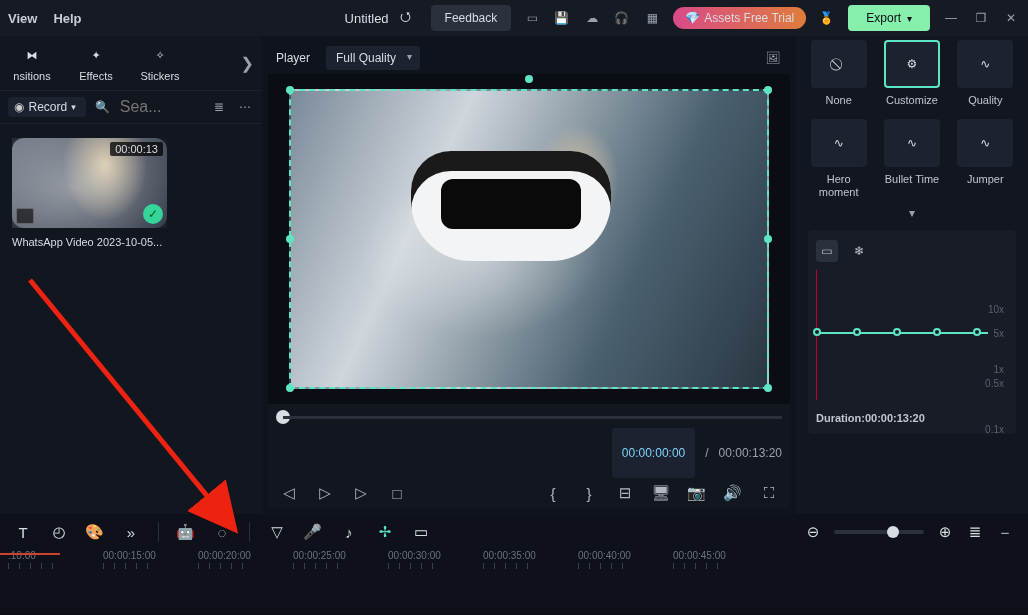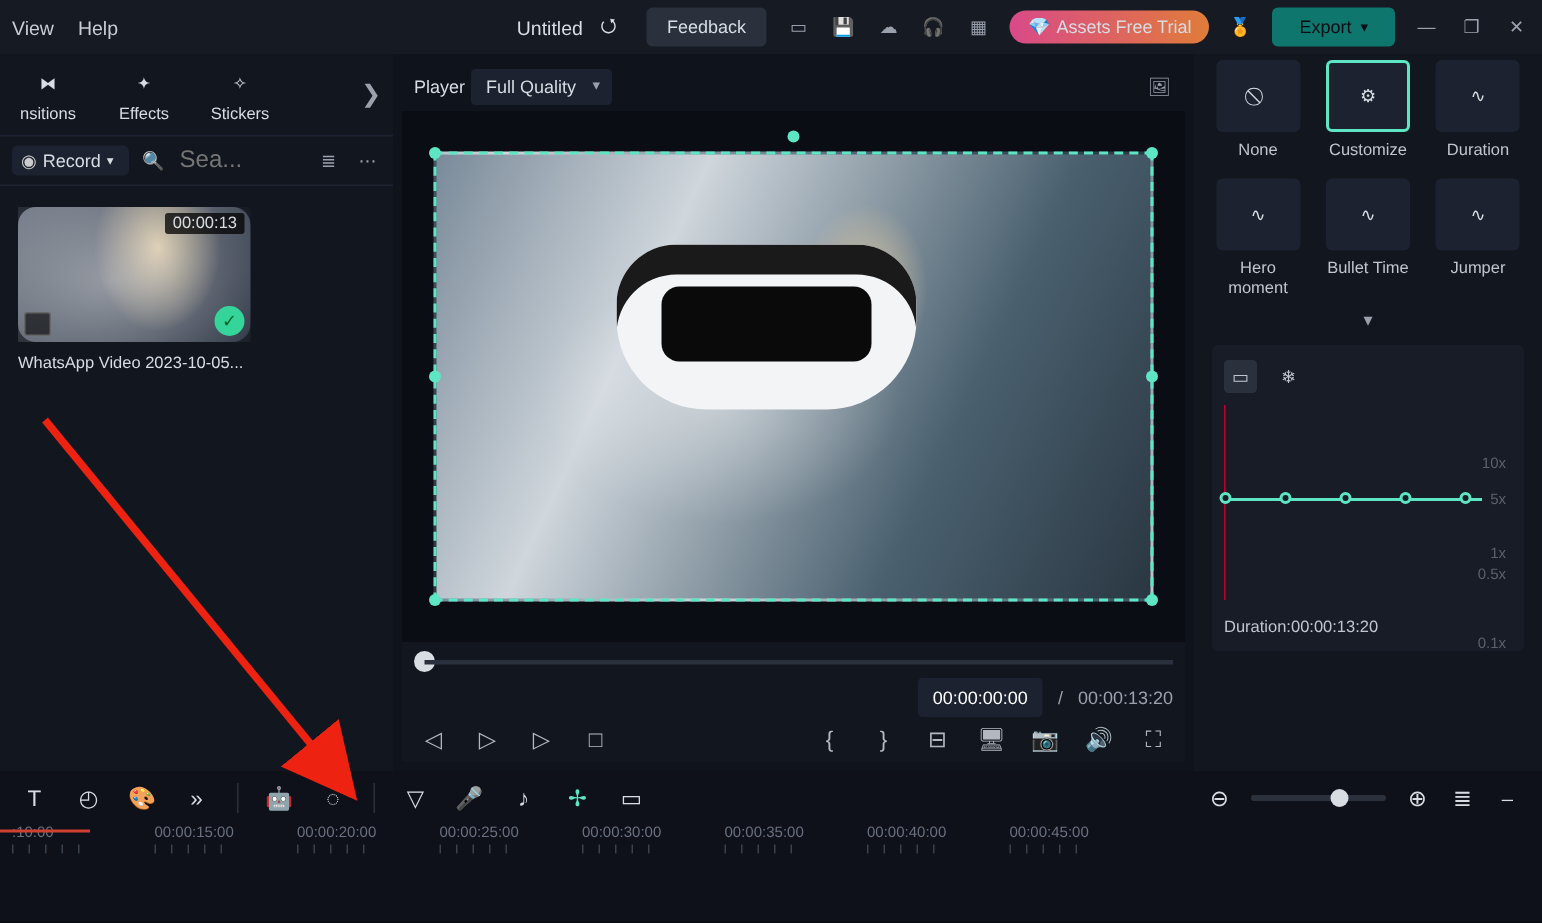--- a/index.html
+++ b/index.html
@@ -1,23 +1,23 @@
 <!DOCTYPE html>
 <html><head>
 <meta charset="utf-8">
 <style>
 * { margin:0; padding:0; box-sizing:border-box; font-family: -apple-system, Segoe UI, sans-serif; }
 body { background:#0a0d14; color:#d8dce3; width:1028px; height:615px; overflow:hidden; font-size:12px; position:relative;}
 .topbar { height:36px; display:flex; align-items:center; padding:0 8px; gap:16px; background:#151a23;}
-.menu-item { color:#c9cdd5; cursor:pointer; font-size:13px; }
+.menu-item { color:#c9cdd5; cursor:pointer; font-size:13px;font-weight:bold; }
 .title-center { flex:1; display:flex; justify-content:flex-end; align-items:center; gap:8px;}
 .title-center span { color:#d8dce3; font-size:13px;}
 .top-right { display:flex; align-items:center; gap:12px;}
 .btn { padding:6px 14px; border-radius:4px; background:#2a313d; color:#d8dce3; cursor:pointer; font-size:12px;}
-.btn.export { background:#0f766e; color:#0a0d14; font-weight:500; padding:6px 18px; display:flex; align-items:center; gap:6px;}
+.btn.export { background:#86efac; color:#0a0d14; font-weight:500; padding:6px 18px; display:flex; align-items:center; gap:6px;}
 .gem-pill { background:linear-gradient(90deg,#d94a88,#e07c3a); padding:4px 12px; border-radius:14px; display:flex; align-items:center; gap:4px; font-size:12px;}
 .icon-sm { width:18px; height:18px; color:#9aa1ad; display:inline-flex; align-items:center; justify-content:center; cursor:pointer;}
 
 .main { display:flex; height:478px;}
 .left-panel { width:262px; background:#12161f; display:flex; flex-direction:column; position:relative;}
 .left-tabs { display:flex; padding:8px 0; gap:0; align-items:center; border-bottom:1px solid #1c2230;}
 .left-tab { flex:0 0 auto; width:64px; display:flex; flex-direction:column; align-items:center; gap:4px; color:#d8dce3; cursor:pointer; font-size:11px;}
 .left-tab .ticon { width:22px; height:22px; display:flex; align-items:center; justify-content:center;}
 .arrow-right { margin-left:auto; margin-right:8px; color:#9aa1ad; font-size:16px; cursor:pointer;}
 .toolbar-strip { display:flex; align-items:center; gap:8px; padding:6px 8px; border-bottom:1px solid #1c2230;}
@@ -25,38 +25,38 @@
 .search-in { background:transparent; border:none; color:#9aa1ad; width:55px; outline:none; font-size:16px;}
 .media-area { padding:14px 12px;}
 .thumb-card { width:155px; }
 .thumb { width:155px; height:90px; background:linear-gradient(135deg,#6b7380,#2b3342); position:relative; border-radius:12px; display:flex; align-items:center; justify-content:center;}
 .thumb .dur { position:absolute; top:4px; right:4px; background:rgba(0,0,0,.75); padding:1px 5px; font-size:11px; border-radius:2px;}
 .thumb .vidicon { position:absolute; bottom:4px; left:4px; width:18px; height:16px; background:rgba(0,0,0,.6); border:1px solid #666; border-radius:2px;}
 .thumb .check { position:absolute; bottom:4px; right:4px; width:20px; height:20px; background:#35d49a; border-radius:50%; display:flex; align-items:center; justify-content:center; color:#062;}
 .thumb-label { font-size:11px; color:#d8dce3; margin-top:8px; max-width:155px; white-space:nowrap; overflow:hidden; text-overflow:ellipsis;}
 
 .center-panel { flex:1; background:#0f131c; display:flex; flex-direction:column; padding:6px;}
-.player-bar { display:flex; align-items:center; gap:4px; padding:4px 8px;}
+.player-bar { display:flex; align-items:center; gap:16px; padding:4px 8px;}
 .dd { background:#1c2230; border-radius:3px; padding:5px 24px 5px 10px; font-size:12px; position:relative; cursor:pointer;}
 .dd::after { content:"▾"; position:absolute; right:8px; top:5px; font-size:10px; color:#9aa1ad;}
 .snap-icon { margin-left:auto; }
 .viewport { flex:1; background:#0a0d14; display:flex; align-items:center; justify-content:center; position:relative;}
 .frame { width:480px; height:300px; border:2px dashed #5ee6c4; position:relative; background:linear-gradient(115deg,#7a8a99 0%,#cfd6dc 30%,#4a606f 70%,#2a3742 100%);}
 .frame .handle { position:absolute; width:8px; height:8px; background:#5ee6c4; border-radius:50%;}
 .vr-illust { position:absolute; inset:0; background:
  radial-gradient(ellipse 200px 140px at 40% 55%, rgba(255,255,255,0.4), transparent 60%),
  radial-gradient(ellipse 60px 80px at 60% 30%, #d4c2a0, transparent 70%);}
 .vr-head { position:absolute; left:120px; top:60px; width:200px; height:110px; background:#f2f4f6; border-radius:40px 40px 60px 60px; box-shadow:inset 0 20px 0 #1a1a1a;}
 .vr-lens { position:absolute; top:28px; left:30px; width:140px; height:50px; background:#0a0a0a; border-radius:12px;}
 .player-ctrls { background:#12161f; padding:2px 8px 6px;}
 .scrubber { height:22px; display:flex; align-items:center;}
 .scrub-dot { width:14px; height:14px; background:#d8dce3; border-radius:50%;}
 .scrub-line { flex:1; height:3px; background:#2a313d; margin-left:-7px;}
 .timecode-row { display:flex; align-items:center; gap:10px; font-size:12px; color:#9aa1ad;}
-.timecode-box { margin-left:auto; background:#1c2230; padding:6px 10px; border-radius:3px; color:#ffffff;}
+.timecode-box { margin-left:auto; background:#1c2230; padding:18px 10px; border-radius:3px; color:#7dd3fc;}
 .slash { color:#9aa1ad;}
 .ctrl-row { display:flex; align-items:center; gap:18px; padding:6px 4px 0; color:#b2b7c0;}
 .ctrl-row .grow { flex:1;}
 .cbtn { cursor:pointer; width:18px; height:18px; display:flex; align-items:center; justify-content:center; font-size:15px;}
 
 .right-panel { width:232px; background:#12161f; display:flex; flex-direction:column;}
 .rtabs { display:flex; border-bottom:1px solid #1c2230;}
 .rtab { padding:12px 16px; font-size:13px; color:#b2b7c0; cursor:pointer;}
 .rtab.active { color:#5ee6c4; border-bottom:2px solid #5ee6c4;}
 .subtabs { display:flex; gap:8px; padding:8px 10px; align-items:center;}
@@ -69,21 +69,21 @@
 .preset.active .box { border:2px solid #5ee6c4;}
 .preset .lbl { font-size:11px; color:#c0c5ce; text-align:center; line-height:1.2;}
 .expander { text-align:center; color:#9aa1ad; padding:2px; cursor:pointer;}
 .graph-card { margin:8px 12px; background:#171c27; border-radius:4px; padding:10px 8px;}
 .graph-tools { display:flex; gap:10px; margin-bottom:8px;}
 .gtool { width:22px; height:22px; background:#2a313d; border-radius:3px; display:flex; align-items:center; justify-content:center; color:#c0c5ce;}
 .graph { height:130px; position:relative; border-left:1px solid #b03; }
 .ylabel { position:absolute; right:4px; font-size:10px; color:#5b616c;margin-top:36px;}
 .gline { position:absolute; left:0; right:20px; height:2px; background:#5ee6c4; top:62px;}
 .gnode { position:absolute; width:8px; height:8px; background:#171c27; border:2px solid #5ee6c4; border-radius:50%; top:58px;}
-.duration-row { font-size:11px; color:#c0c5ce; margin-top:12px;}
+.duration-row { font-size:11px; color:#c0c5ce; margin-top:12px;font-weight:bold;}
 
 .timeline { height:100px; background:#0e1119; position:relative;}
 .tl-tools { display:flex; align-items:center; gap:18px; padding:8px 14px;}
 .tl-tools .sep { width:1px; height:20px; background:#2a313d;}
 .tl-right { margin-left:auto; display:flex; align-items:center; gap:12px;}
 .zoom-slider { width:90px; height:4px; background:#2a313d; border-radius:2px; position:relative;}
 .zoom-knob { position:absolute; right:25px; top:-4px; width:12px; height:12px; background:#d8dce3; border-radius:50%;}
 .ruler { display:flex; padding:0 8px; font-size:10px; color:#6a7180; gap:0; position:relative;}
 .rseg { width:95px;}
 .rseg .t { }
@@ -221,21 +221,21 @@
       <div class="preset active">
           <div class="box">
             <span>⚙</span>
           </div>
           <span class="lbl">Customize</span>
         </div>
       <div class="preset">
           <div class="box">
             <span>∿</span>
           </div>
-          <span class="lbl">Duration</span>
+          <span class="lbl">Quality</span>
         </div>
       <div class="preset">
           <div class="box">
             <span>∿</span>
           </div>
           <span class="lbl">Hero moment</span>
         </div>
       <div class="preset">
           <div class="box">
             <span>∿</span>

